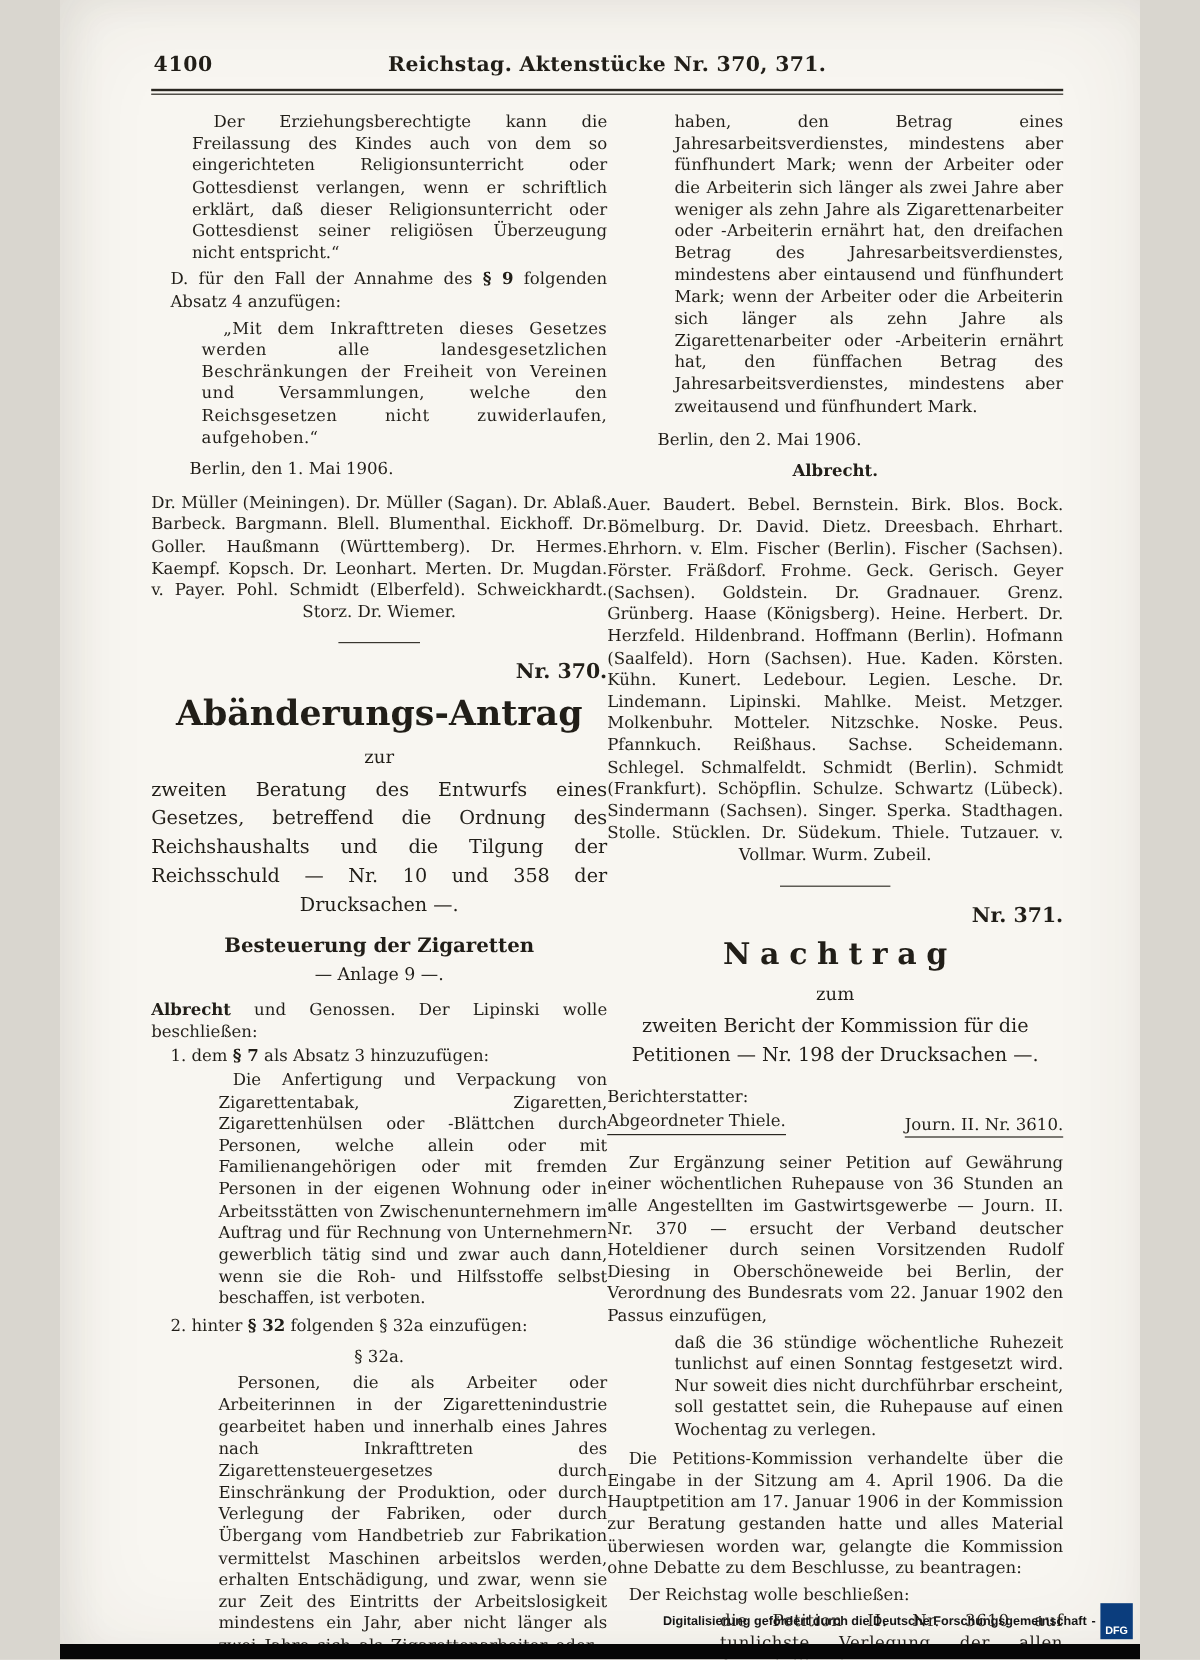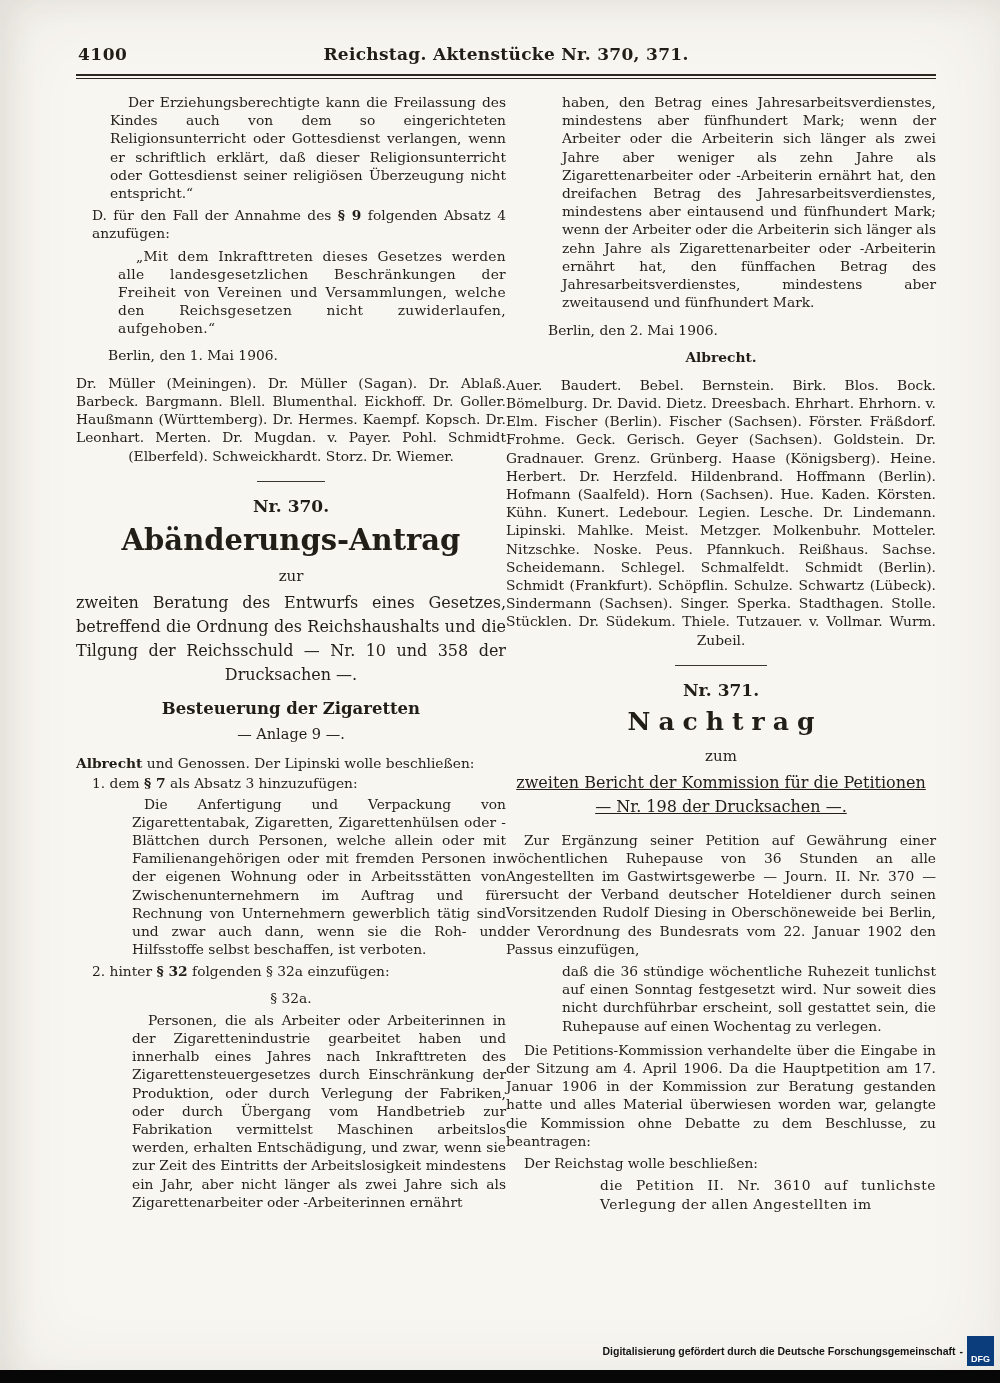--- a/index.html
+++ b/index.html
@@ -1,19 +1,19 @@
 <!DOCTYPE html>
 <html lang="de"><head>
 <meta charset="utf-8">
 <title>Reichstag. Aktenstücke Nr. 370, 371.</title>
 <style>
   html,body { margin:0; padding:0; background:#d9d6cf; }
   .page {
     position:relative;
-    width:1000px; height:1383px;
+    width:900px; height:1383px;
     margin:0 auto;
     background:#f8f6f1;
     box-shadow: inset 0 0 80px rgba(60,55,40,0.08), inset 12px 0 30px rgba(60,55,40,0.07);
     font-family:"DejaVu Serif", serif;
     color:#211e18;
     overflow:hidden;
   }
   .content { padding:44px 64px 0 76px; }
 
   
@@ -34,26 +34,26 @@
   .ind-item { margin-left:16px; }
   .ind-date { margin-left:32px; text-align:left; }
   .ind-date2 { margin-left:42px; text-align:left; }
   .center { text-align:center; text-indent:0; }
   .sigs { text-align:justify; text-align-last:center; margin-top:10px; }
   .bold { font-weight:bold; }
 
   .divider { width:68px; border-top:1.4px solid #39362f; margin:16px auto 14px auto; }
   .divider.wide { width:92px; }
 
-  .doc-num { text-align:center; font-size:17px; font-weight:bold; margin:4px 0 8px 0; }
+  .doc-num { text-align:right; font-size:17px; font-weight:bold; margin:4px 0 8px 0; }
   .doc-title { text-align:center; font-size:29px; font-weight:bold; margin:0 0 10px 0; line-height:1.15; }
   .doc-title.spaced { font-size:25px; letter-spacing:0.32em; text-indent:0.32em; }
   .sub-intro { text-align:center; font-size:15px; margin:0 0 6px 0; }
   .doc-subtitle { font-size:16px; line-height:1.5; text-align:justify; text-align-last:center; margin:0 0 12px 0; }
-  .doc-subtitle.centered { text-align:center; text-align-last:center;text-decoration:underline; }
+  .doc-subtitle.centered { text-align:center; text-align-last:center; }
   .sec-heading { text-align:center; font-size:16.5px; font-weight:bold; margin:12px 0 8px 0; }
   .annex { text-align:center; font-size:14.5px; margin:0 0 12px 0; }
   .s32a-num { text-align:center; margin:8px 0 4px 0; }
   .s32a-head { text-align:center; letter-spacing:0.8px; margin:0 0 4px 0; }
 
   
   .reporter-row { display:flex; justify-content:space-between; align-items:flex-end; margin:14px 0 14px 0; font-size:13.8px; }
   .reporter-left { line-height:1.4; }
   .reporter-name { border-bottom:1.2px solid #2a2721; padding-bottom:1px; display:inline-block; }
   .journal-ref { border-bottom:1.2px solid #2a2721; padding-bottom:1px; }
@@ -130,20 +130,27 @@
 
         <p class="body sigs">Auer. Baudert. Bebel. Bernstein. Birk. Blos. Bock. Bömelburg. Dr. David. Dietz. Dreesbach. Ehrhart. Ehrhorn. v. Elm. Fischer (Berlin). Fischer (Sachsen). Förster. Fräßdorf. Frohme. Geck. Gerisch. Geyer (Sachsen). Goldstein. Dr. Gradnauer. Grenz. Grünberg. Haase (Königsberg). Heine. Herbert. Dr. Herzfeld. Hildenbrand. Hoffmann (Berlin). Hofmann (Saalfeld). Horn (Sachsen). Hue. Kaden. Körsten. Kühn. Kunert. Ledebour. Legien. Lesche. Dr. Lindemann. Lipinski. Mahlke. Meist. Metzger. Molkenbuhr. Motteler. Nitzschke. Noske. Peus. Pfannkuch. Reißhaus. Sachse. Scheidemann. Schlegel. Schmalfeldt. Schmidt (Berlin). Schmidt (Frankfurt). Schöpflin. Schulze. Schwartz (Lübeck). Sindermann (Sachsen). Singer. Sperka. Stadthagen. Stolle. Stücklen. Dr. Südekum. Thiele. Tutzauer. v. Vollmar. Wurm. Zubeil.</p>
 
         <div class="divider wide"></div>
 
         <p class="doc-num">Nr. 371.</p>
         <h1 class="doc-title spaced">Nachtrag</h1>
         <p class="sub-intro">zum</p>
         <p class="doc-subtitle centered">zweiten Bericht der Kommission für die Petitionen — Nr. 198 der Drucksachen —.</p>
 
+        <div class="reporter-row">
+          <div class="reporter-left">
+            <div>Berichterstatter:</div>
+            <span class="reporter-name">Abgeordneter Thiele.</span>
+          </div>
+          <div><span class="journal-ref">Journ. II. Nr. 3610.</span></div>
+        </div>
 
         <p class="body fl">Zur Ergänzung seiner Petition auf Gewährung einer wöchentlichen Ruhepause von 36 Stunden an alle Angestellten im Gastwirtsgewerbe — Journ. II. Nr. 370 — ersucht der Verband deutscher Hoteldiener durch seinen Vorsitzenden Rudolf Diesing in Oberschöneweide bei Berlin, der Verordnung des Bundesrats vom 22. Januar 1902 den Passus einzufügen,</p>
 
         <p class="body ind-block" style="margin-top:4px;">daß die 36 stündige wöchentliche Ruhezeit tunlichst auf einen Sonntag festgesetzt wird. Nur soweit dies nicht durchführbar erscheint, soll gestattet sein, die Ruhepause auf einen Wochentag zu verlegen.</p>
 
         <p class="body fl" style="margin-top:6px;">Die Petitions-Kommission verhandelte über die Eingabe in der Sitzung am 4. April 1906. Da die Hauptpetition am 17. Januar 1906 in der Kommission zur Beratung gestanden hatte und alles Material überwiesen worden war, gelangte die Kommission ohne Debatte zu dem Beschlusse, zu beantragen:</p>
 
         <p class="body fl intro-line" style="margin-top:2px;">Der Reichstag wolle beschließen:</p>
 
         <p class="body resolution">die Petition II. Nr. 3610 auf tunlichste Verlegung der allen Angestellten im</p>

